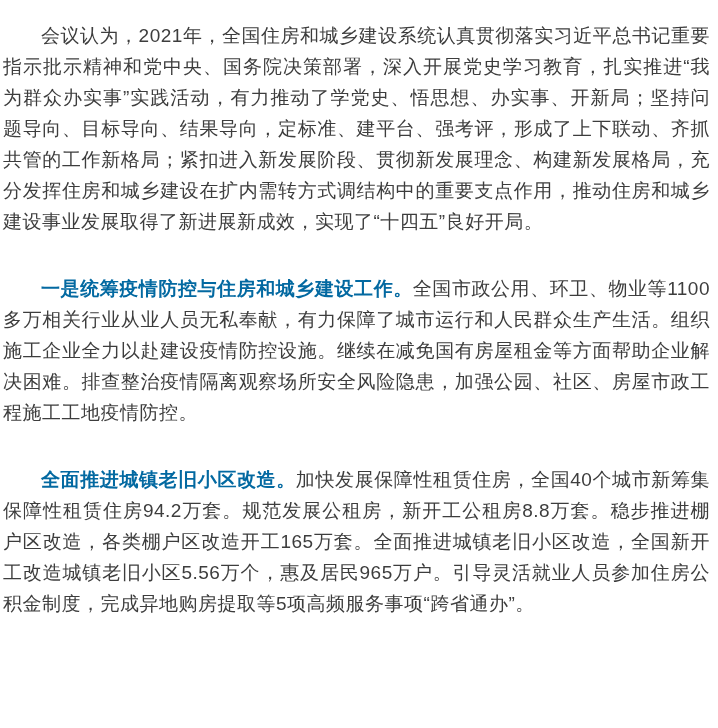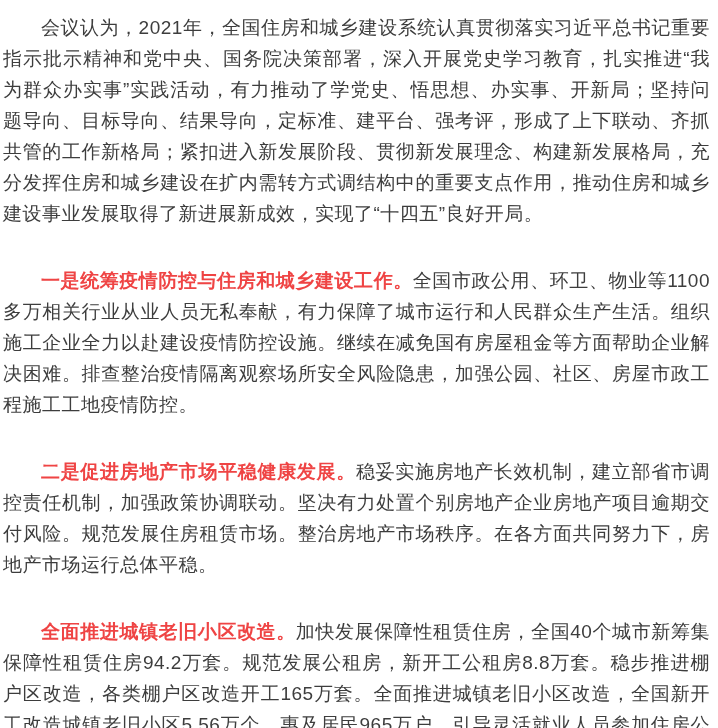--- a/index.html
+++ b/index.html
@@ -13,44 +13,43 @@
     overflow: hidden;
     font-family: "Liberation Sans", "DejaVu Sans", sans-serif;
   }
   .document {
     box-sizing: border-box;
     width: 718px;
     padding: 12px 8px 0 3px;
     color: #3d3d3d;
   }
   .para {
-    margin: 0 0 36px 0;
+    margin: 8px 0 36px 0;
     font-size: 19px;
     line-height: 31px;
     text-align: justify;
     text-indent: 2em;
     letter-spacing: 0.5px;
   }
   .para:last-child {
     margin-bottom: 0;
   }
   .para .lead {
     font-weight: 700;
-    color: #ef4444;
+    color: #0369a1;
   }
   .para .lead:empty {
     display: none;
   }
 </style>
 </head>
 <body>
 
 <div class="document">
 
   <p class="para"><span class="body-text">会议认为，2021年，全国住房和城乡建设系统认真贯彻落实习近平总书记重要指示批示精神和党中央、国务院决策部署，深入开展党史学习教育，扎实推进“我为群众办实事”实践活动，有力推动了学党史、悟思想、办实事、开新局；坚持问题导向、目标导向、结果导向，定标准、建平台、强考评，形成了上下联动、齐抓共管的工作新格局；紧扣进入新发展阶段、贯彻新发展理念、构建新发展格局，充分发挥住房和城乡建设在扩内需转方式调结构中的重要支点作用，推动住房和城乡建设事业发展取得了新进展新成效，实现了“十四五”良好开局。</span></p>
 
   <p class="para"><span class="lead">一是统筹疫情防控与住房和城乡建设工作。</span><span class="body-text">全国市政公用、环卫、物业等1100多万相关行业从业人员无私奉献，有力保障了城市运行和人民群众生产生活。组织施工企业全力以赴建设疫情防控设施。继续在减免国有房屋租金等方面帮助企业解决困难。排查整治疫情隔离观察场所安全风险隐患，加强公园、社区、房屋市政工程施工工地疫情防控。</span></p>
 
-  <p class="para"><span class="lead">二是促进房地产市场平稳健康发展。</span><span class="body-text">稳妥实施房地产长效机制，建立部省市调控责任机制，加强政策协调联动。坚决有力处置个别房地产企业房地产项目逾期交付风险。规范发展住房租赁市场。整治房地产市场秩序。在各方面共同努力下，房地产市场运行总体平稳。</span></p>
 
   <p class="para"><span class="lead">全面推进城镇老旧小区改造。</span><span class="body-text">加快发展保障性租赁住房，全国40个城市新筹集保障性租赁住房94.2万套。规范发展公租房，新开工公租房8.8万套。稳步推进棚户区改造，各类棚户区改造开工165万套。全面推进城镇老旧小区改造，全国新开工改造城镇老旧小区5.56万个，惠及居民965万户。引导灵活就业人员参加住房公积金制度，完成异地购房提取等5项高频服务事项“跨省通办”。</span></p>
 
 </div>
 
 </body></html>

